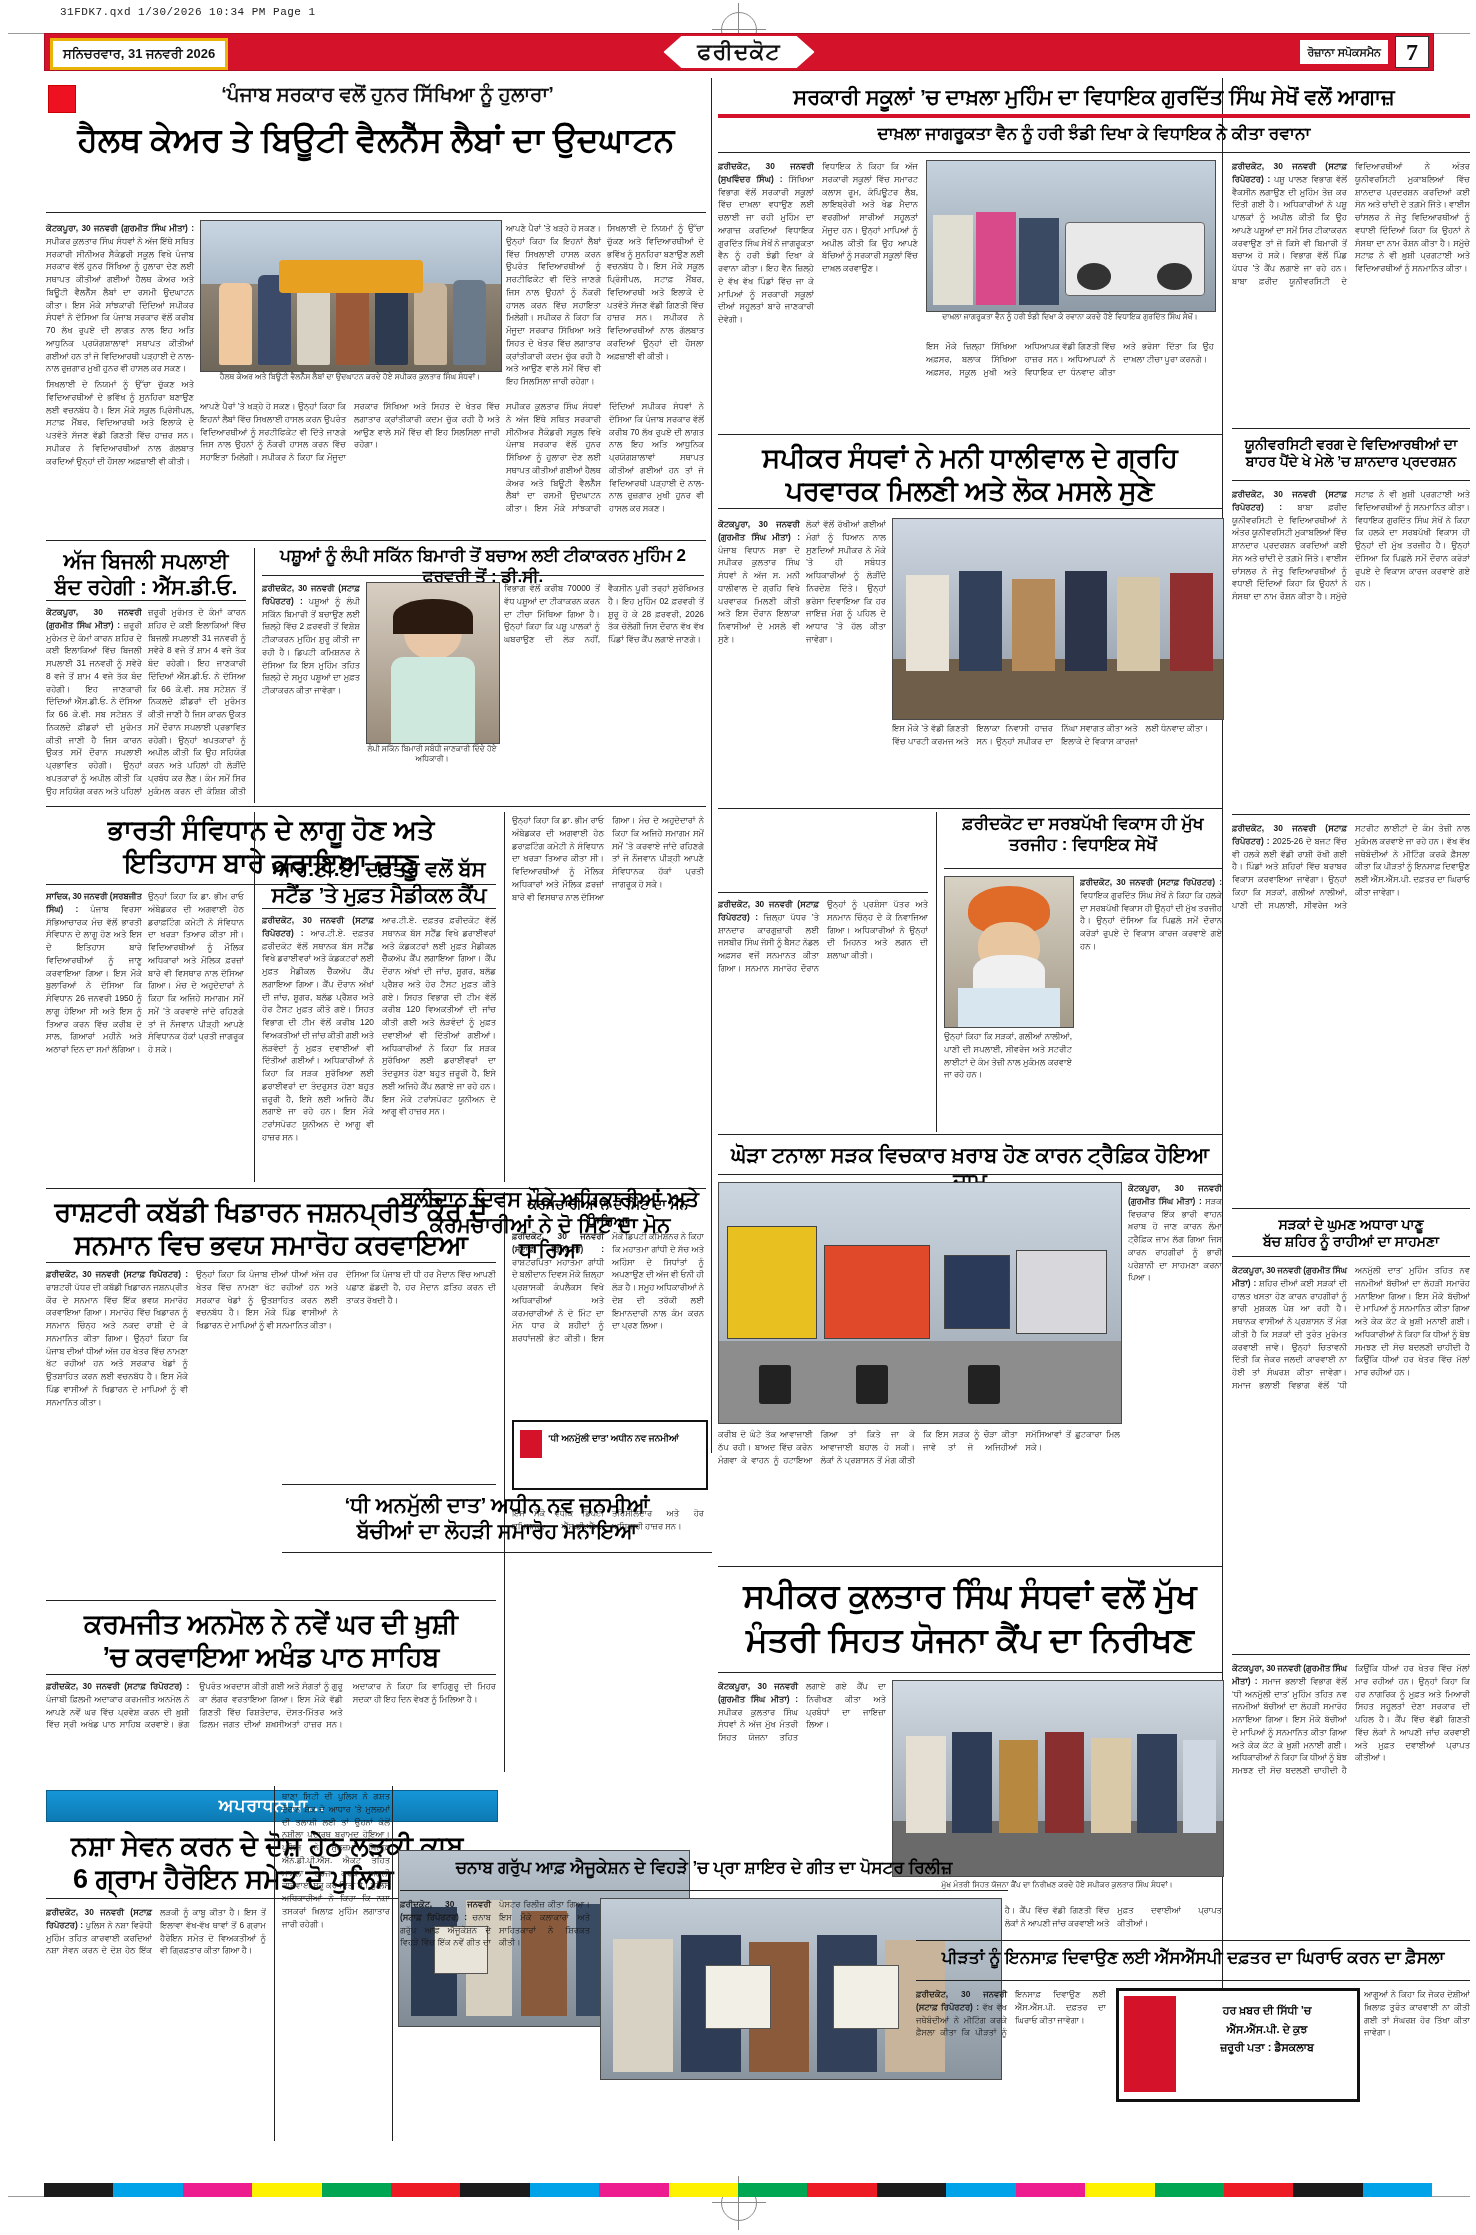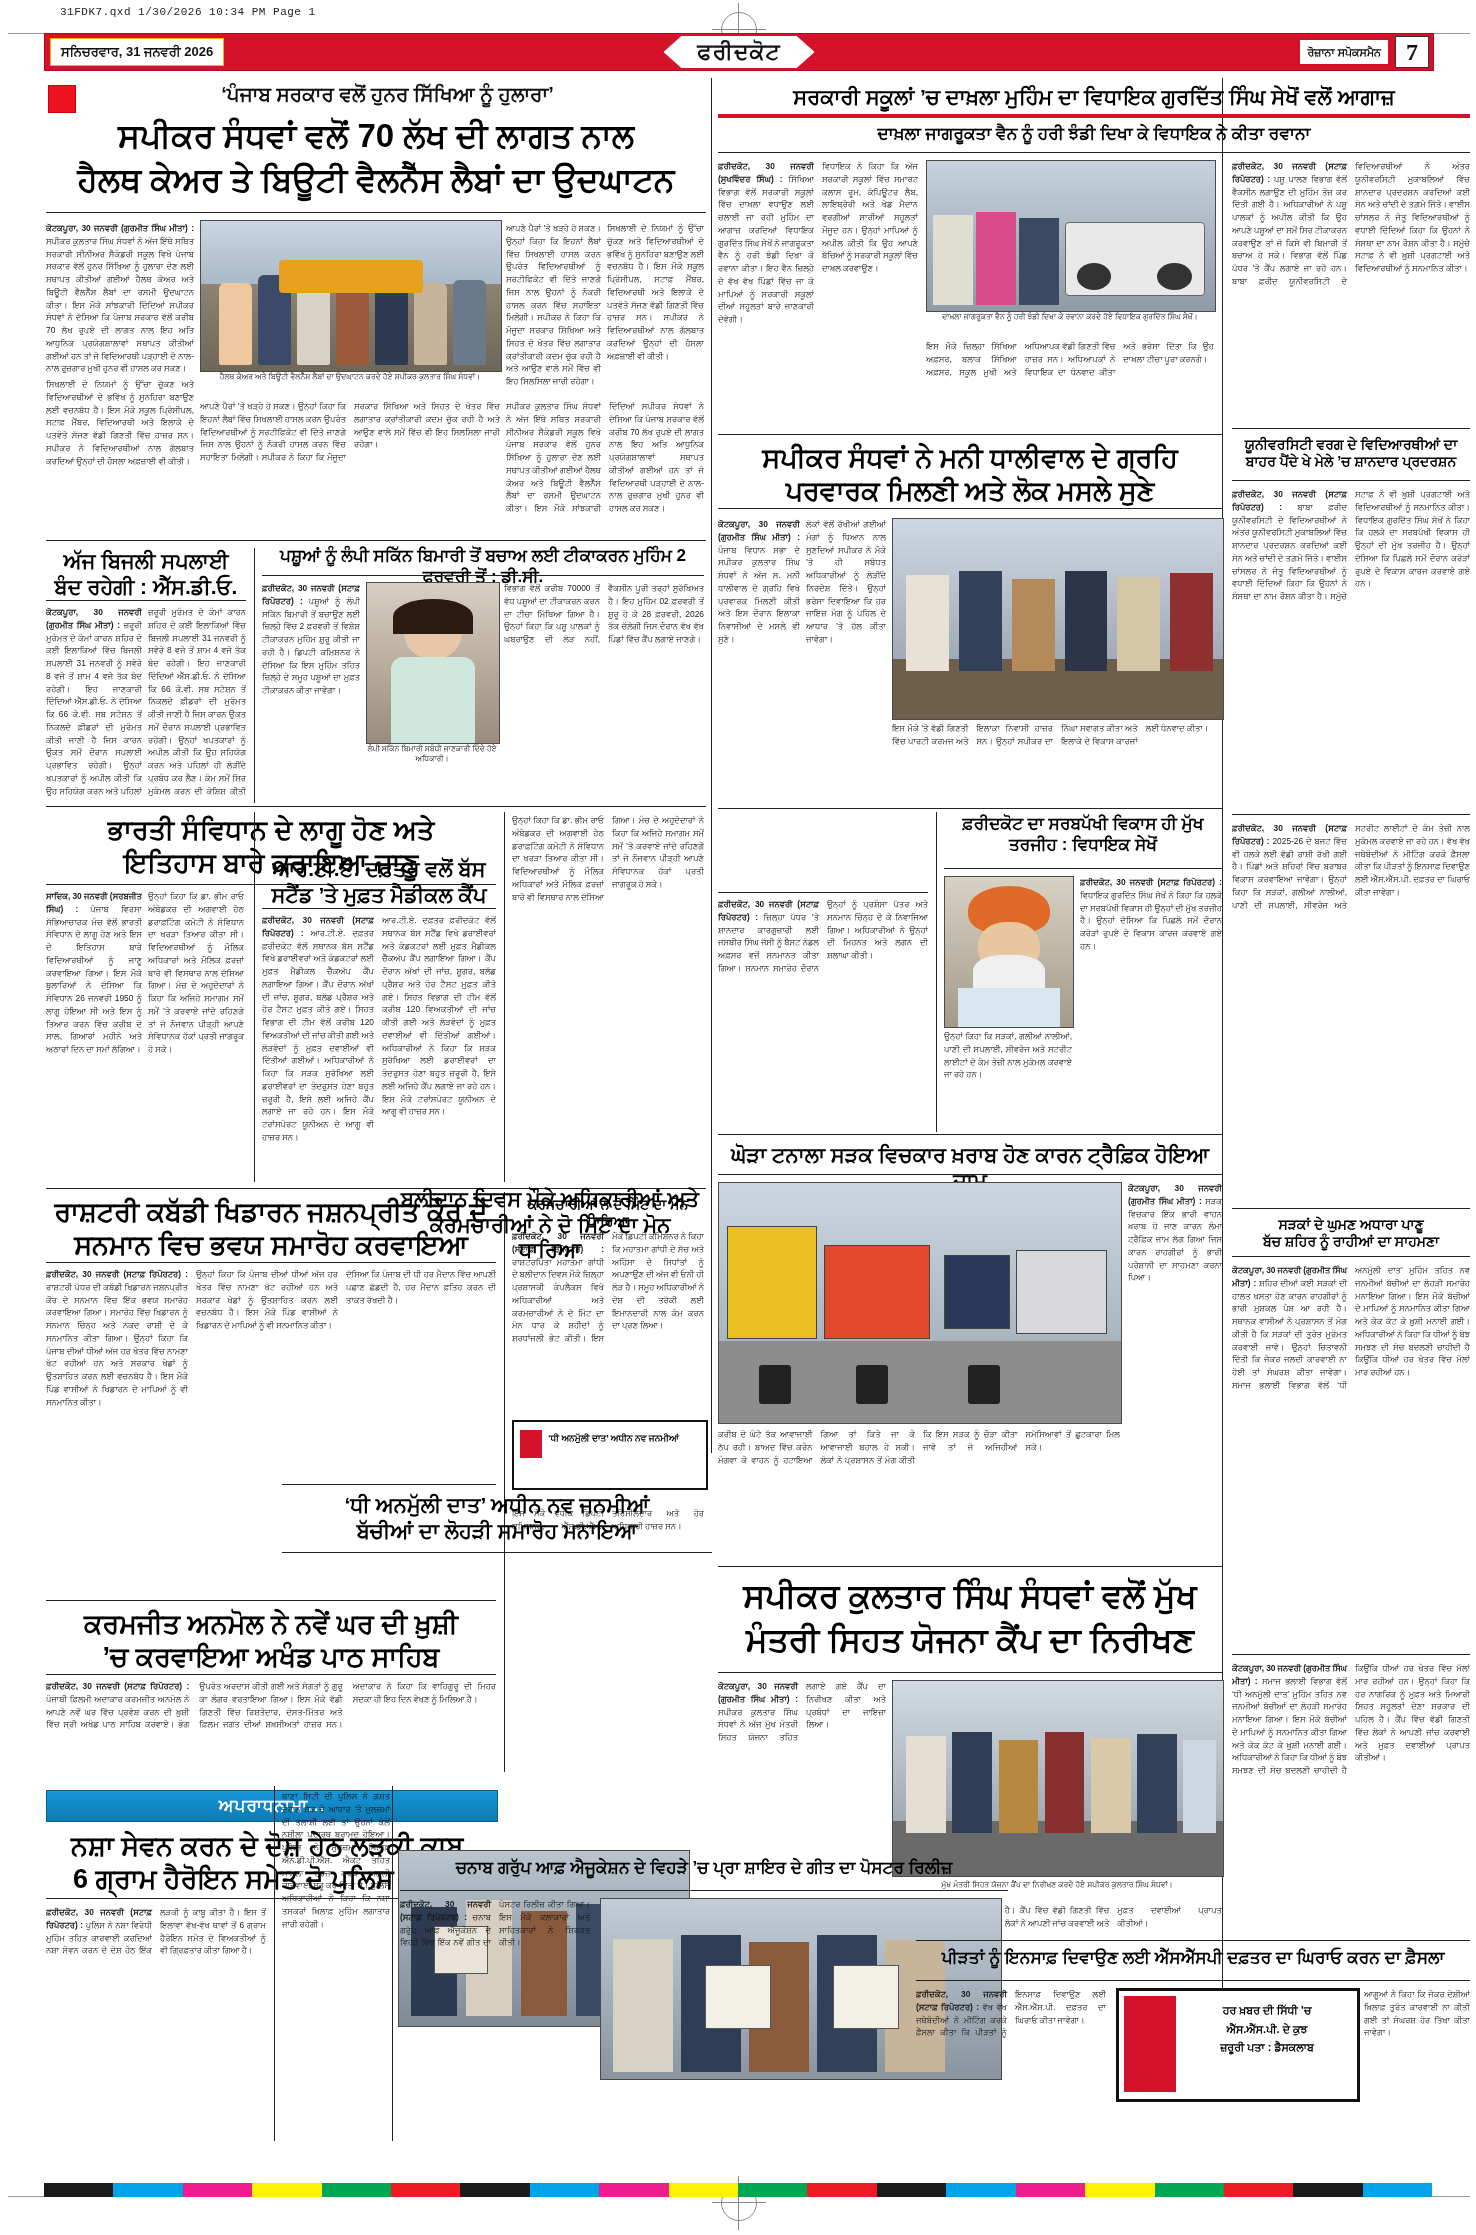--- a/index.html
+++ b/index.html
@@ -8,21 +8,21 @@
 
   
   .slug{position:absolute;left:60px;top:6px;font-family:"Liberation Mono",monospace;font-size:11px;color:#222;letter-spacing:.5px;}
   .regmark{position:absolute;width:34px;height:34px;border:1px solid #888;border-radius:50%;}
   .regmark:before{content:"";position:absolute;left:-10px;top:16px;width:54px;height:1px;background:#888;}
   .regmark:after{content:"";position:absolute;top:-10px;left:16px;height:54px;width:1px;background:#888;}
   .crop-h{position:absolute;height:1px;background:#999;}
 
   
   .masthead{position:absolute;left:44px;top:33px;width:1388px;height:36px;background:#d4122a;border:1px solid #b00c22;}
-  .masthead .datebox{position:absolute;left:5px;top:4px;height:26px;background:#ffffff;border:1px solid #eab308;padding:0 10px;display:flex;align-items:center;}
+  .masthead .datebox{position:absolute;left:5px;top:4px;height:26px;background:#ffffff;border:3px solid #eab308;padding:0 10px;display:flex;align-items:center;}
   .masthead .datebox span{font-size:13px;font-weight:bold;color:#111;}
   .masthead .centerplate{position:absolute;left:50%;top:2px;transform:translateX(-50%);background:#ffffff;height:32px;display:flex;align-items:center;padding:0 34px;
      clip-path:polygon(18px 0,calc(100% - 18px) 0,100% 50%,calc(100% - 18px) 100%,18px 100%,0 50%);}
   .masthead .centerplate span{font-size:22px;font-weight:bold;color:#111;letter-spacing:1px;}
   .masthead .brandbox{position:absolute;right:44px;top:5px;height:24px;background:#fff;border:1px solid #d4122a;display:flex;align-items:center;padding:0 7px;}
   .masthead .brandbox span{font-size:11px;font-weight:bold;color:#111;}
   .masthead .pagenum{position:absolute;right:4px;top:2px;width:32px;height:30px;background:#fff;border:1px solid #333;display:flex;align-items:center;justify-content:center;}
   .masthead .pagenum span{font-size:24px;font-weight:bold;color:#111;font-family:"Liberation Serif",serif;}
 
   
@@ -88,21 +88,20 @@
   </div>
 
   <div class="colrule" style="left:711px;top:78px;height:1375px;"></div>
   <div class="colrule" style="left:1222px;top:78px;height:1980px;"></div>
 
   <div class="redsq" style="left:48px;top:85px;"></div>
   <div class="col" style="left:75px;top:82px;width:625px;">
     <div class="kicker">‘ਪੰਜਾਬ ਸਰਕਾਰ ਵਲੋਂ ਹੁਨਰ ਸਿੱਖਿਆ ਨੂੰ ਹੁਲਾਰਾ’</div>
   </div>
   <div class="col" style="left:46px;top:116px;width:660px;">
-    <div class="hl xl">ਸਪੀਕਰ ਸੰਧਵਾਂ ਵਲੋਂ 70 ਲੱਖ ਦੀ ਲਾਗਤ ਨਾਲ</div>
     <div class="hl xl" style="margin-top:4px;">ਹੈਲਥ ਕੇਅਰ ਤੇ ਬਿਊਟੀ ਵੈਲਨੈੱਸ ਲੈਬਾਂ ਦਾ ਉਦਘਾਟਨ</div>
   </div>
   <div class="hrule" style="left:46px;top:212px;width:660px;"></div>
 
   <div class="col" style="left:46px;top:222px;width:148px;">
     <div class="body-text"><b>ਕੋਟਕਪੂਰਾ, 30 ਜਨਵਰੀ (ਗੁਰਮੀਤ ਸਿੰਘ ਮੀਤਾ) :</b> <span>ਸਪੀਕਰ ਕੁਲਤਾਰ ਸਿੰਘ ਸੰਧਵਾਂ ਨੇ ਅੱਜ ਇੱਥੇ ਸਥਿਤ ਸਰਕਾਰੀ ਸੀਨੀਅਰ ਸੈਕੰਡਰੀ ਸਕੂਲ ਵਿਖੇ ਪੰਜਾਬ ਸਰਕਾਰ ਵੱਲੋਂ ਹੁਨਰ ਸਿੱਖਿਆ ਨੂੰ ਹੁਲਾਰਾ ਦੇਣ ਲਈ ਸਥਾਪਤ ਕੀਤੀਆਂ ਗਈਆਂ ਹੈਲਥ ਕੇਅਰ ਅਤੇ ਬਿਊਟੀ ਵੈਲਨੈੱਸ ਲੈਬਾਂ ਦਾ ਰਸਮੀ ਉਦਘਾਟਨ ਕੀਤਾ। ਇਸ ਮੌਕੇ ਸਾਂਝਕਾਰੀ ਦਿੰਦਿਆਂ ਸਪੀਕਰ ਸੰਧਵਾਂ ਨੇ ਦੱਸਿਆ ਕਿ ਪੰਜਾਬ ਸਰਕਾਰ ਵੱਲੋਂ ਕਰੀਬ 70 ਲੱਖ ਰੁਪਏ ਦੀ ਲਾਗਤ ਨਾਲ ਇਹ ਅਤਿ ਆਧੁਨਿਕ ਪ੍ਰਯੋਗਸ਼ਾਲਾਵਾਂ ਸਥਾਪਤ ਕੀਤੀਆਂ ਗਈਆਂ ਹਨ ਤਾਂ ਜੋ ਵਿਦਿਆਰਥੀ ਪੜ੍ਹਾਈ ਦੇ ਨਾਲ-ਨਾਲ ਰੁਜ਼ਗਾਰ ਮੁਖੀ ਹੁਨਰ ਵੀ ਹਾਸਲ ਕਰ ਸਕਣ।</span></div>
   </div>
   <div class="photo" style="left:200px;top:220px;width:300px;height:150px;">
     <div class="sky"></div>
       <div class="ground"></div>

